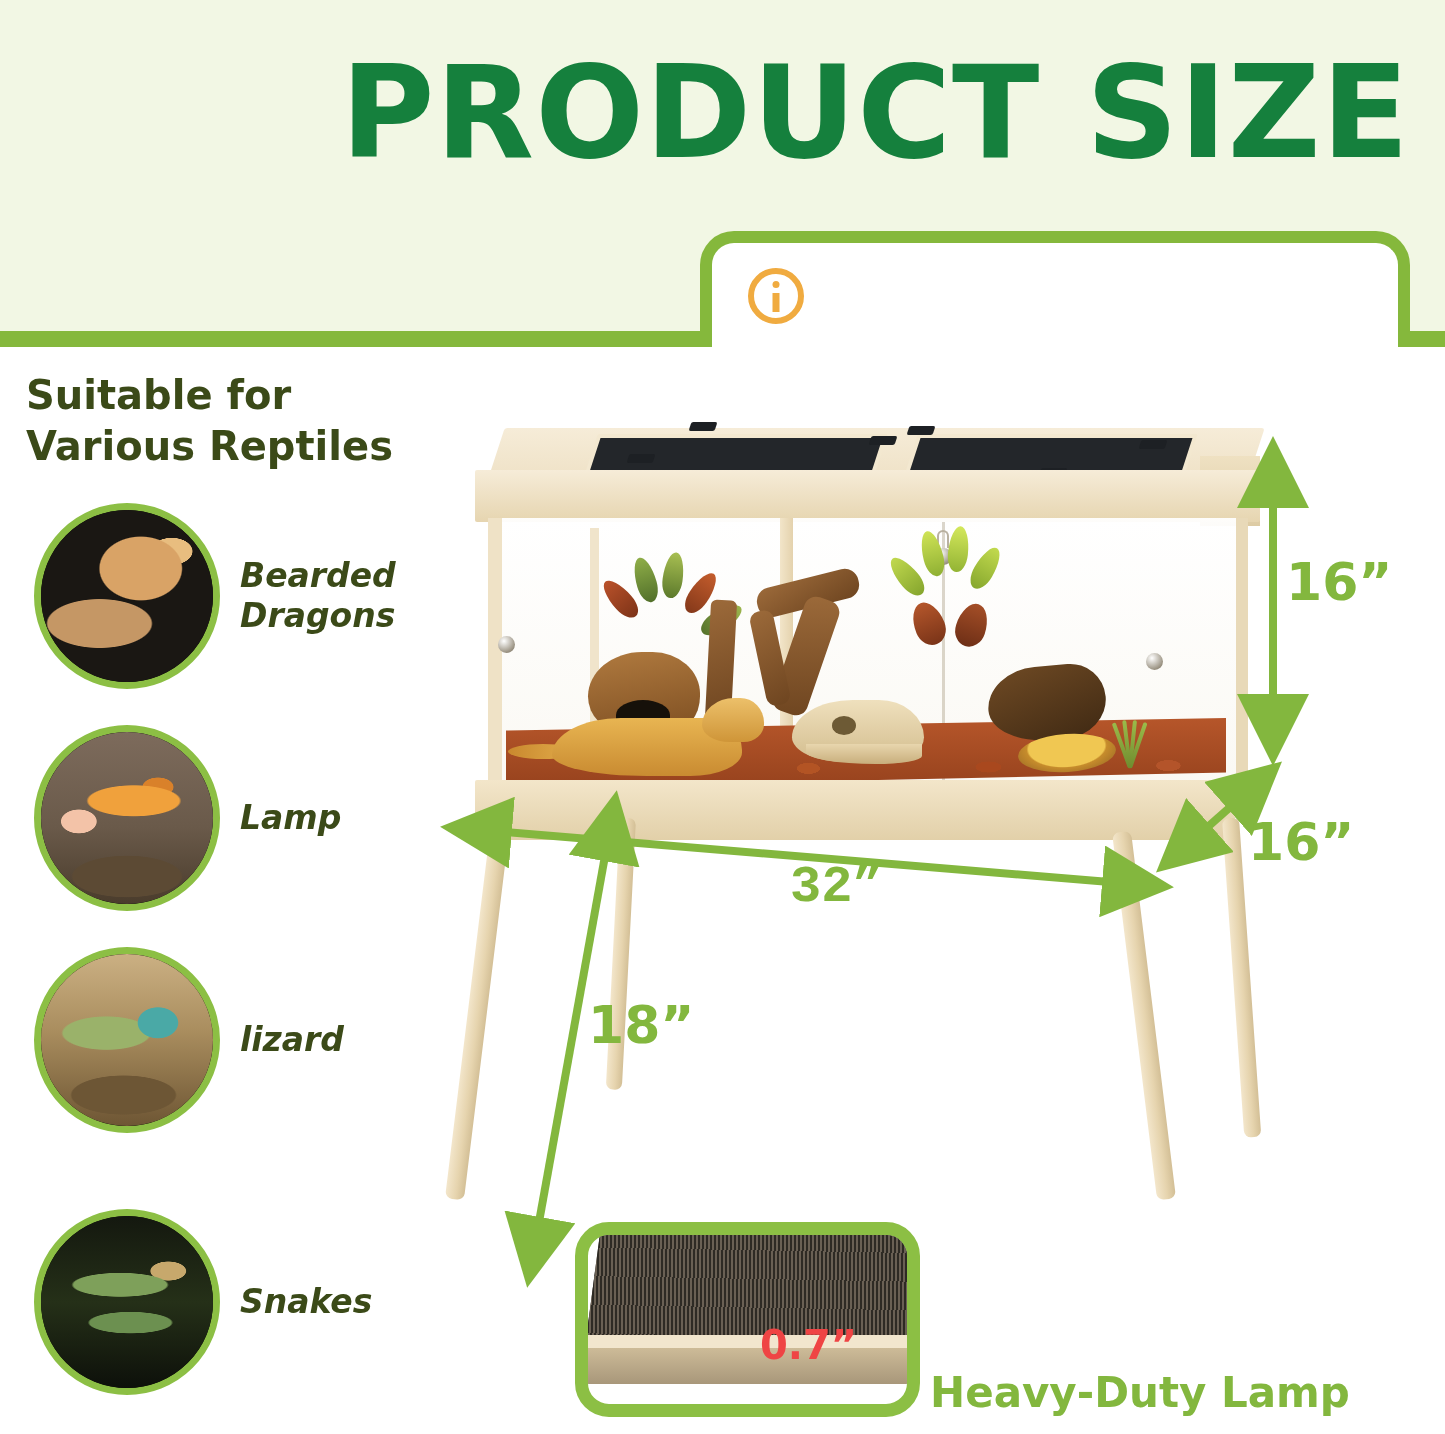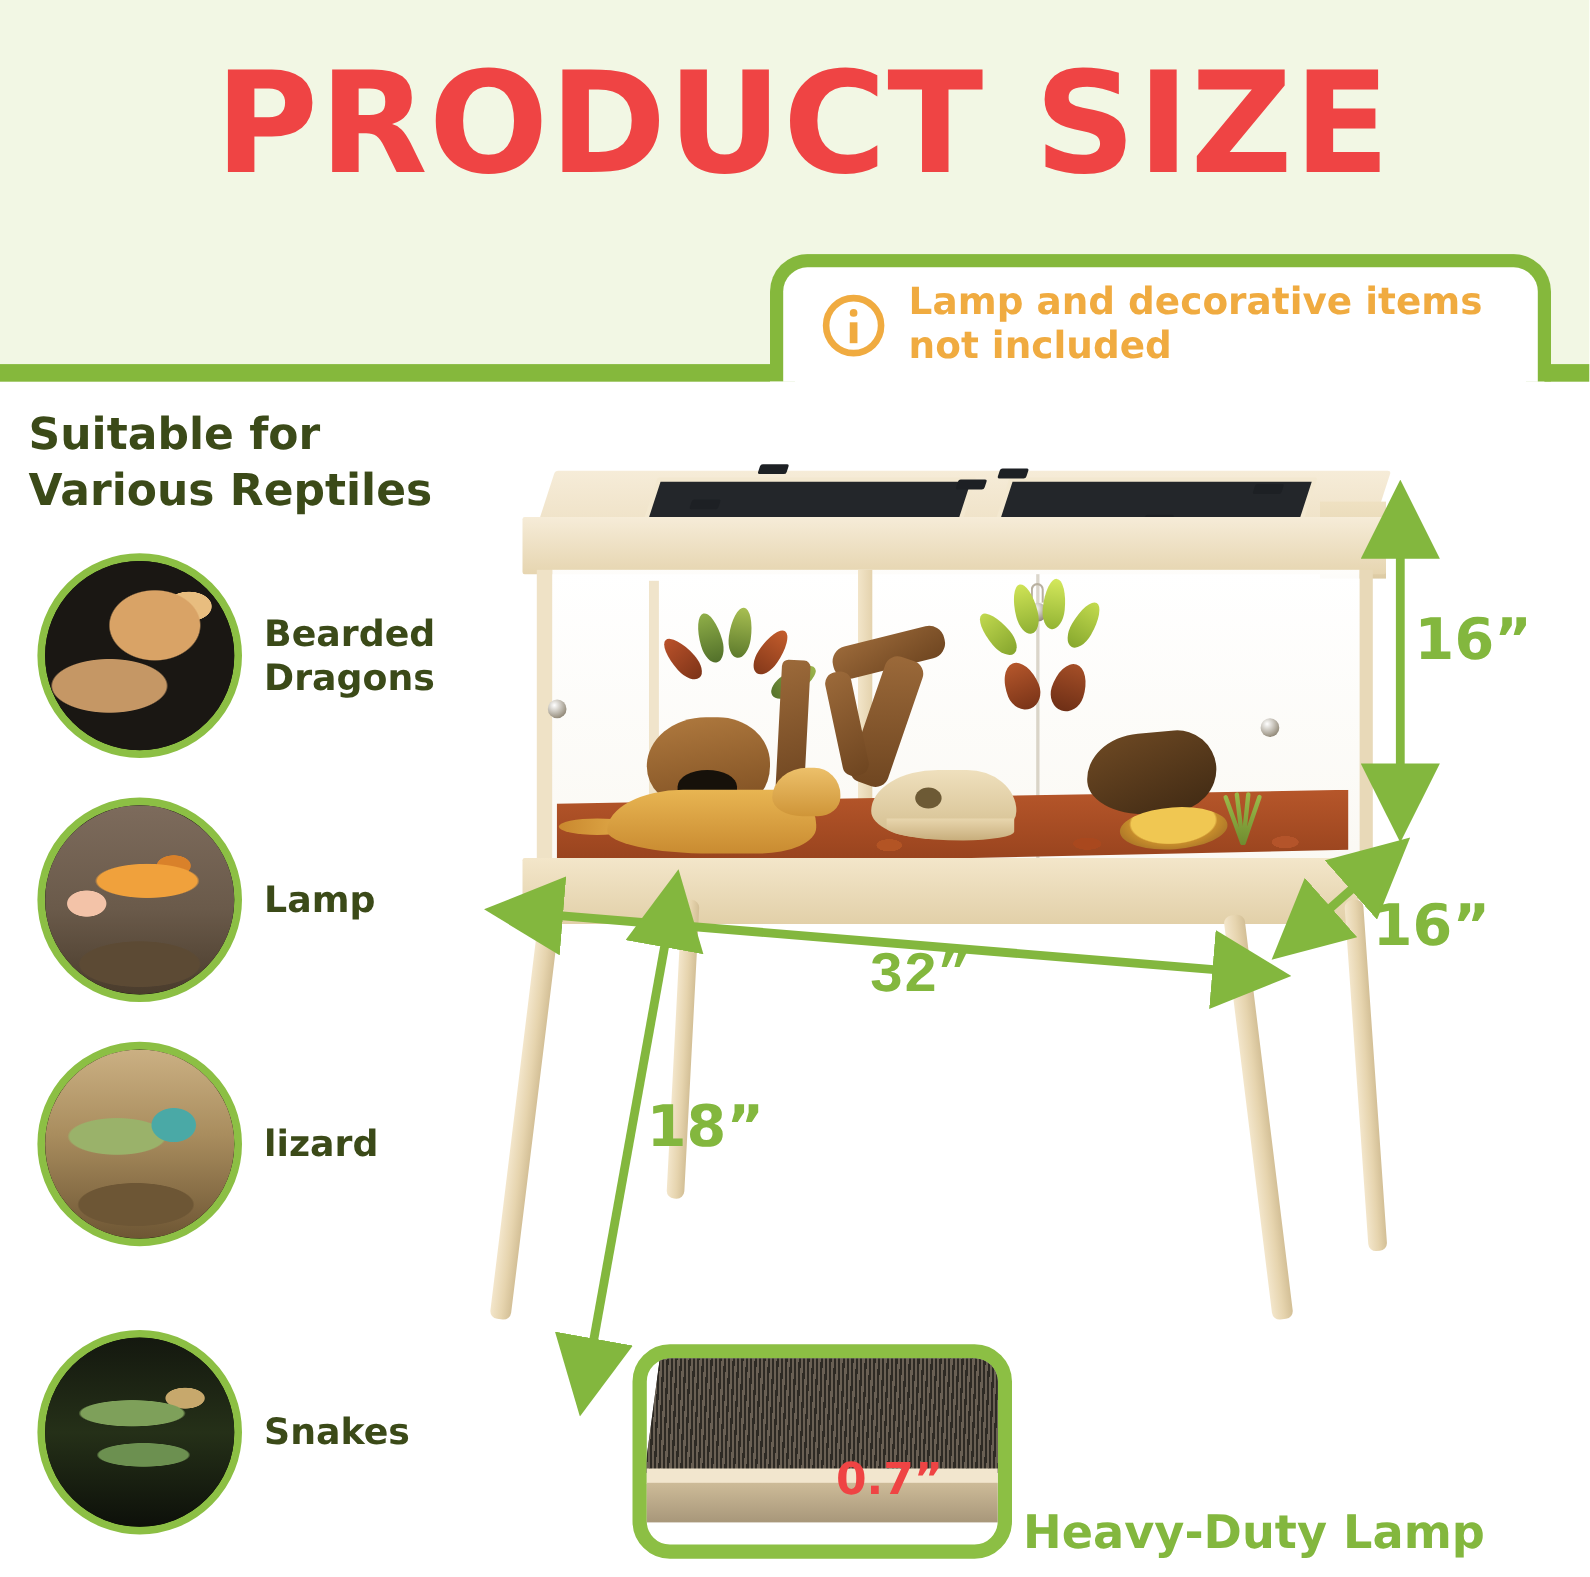--- a/index.html
+++ b/index.html
@@ -18,23 +18,23 @@
     width: 1445px; height: 345px;
     background: #f2f7e4;
   }
   #header-title {
     position: absolute;
     left: 50px; top: 46px;
     width: 1360px;
     font-size: 128px;
     font-weight: 700;
     letter-spacing: 1px;
-    color: #ef4444;
+    color: #15803d;
     font-family: "DejaVu Sans", sans-serif;
-    text-align: center;
+    text-align: right;
     line-height: 1.05;
     white-space: nowrap;
   }
   
   #header-rule-left {
     position: absolute;
     left: 0; top: 331px;
     width: 700px; height: 16px;
     background: #85b83c;
   }
@@ -105,20 +105,21 @@
     font-family: "DejaVu Sans", sans-serif;
     white-space: pre-line;
   }
   .reptile-row {
     position: absolute;
     left: 34px;
     width: 400px;
     height: 192px;
     display: flex;
     align-items: center;
+    font-style: italic;
   }
   .reptile-photo {
     width: 186px; height: 186px;
     flex: 0 0 186px;
     border-radius: 50%;
     border: 7px solid #8cbf44;
     overflow: hidden;
     position: relative;
     background: #000;
   }
@@ -386,22 +387,20 @@
 </head>
 <body>
 
 <div id="header-band"></div>
 <div id="header-title">PRODUCT SIZE</div>
 <div id="header-rule-left"></div>
 <div id="header-rule-right"></div>
 
 <div id="notice-card">
   <div id="info-icon"></div>
-  <div id="notice-text">Lamp and decorative items
-not included</div>
 </div>
 
 <div id="sidebar">
   <div id="sidebar-heading">Suitable for
 Various Reptiles</div>
 </div>
 
 <div class="reptile-row" style="top:500px">
   <div class="reptile-photo">
     <div class="photo-art" style="background:

